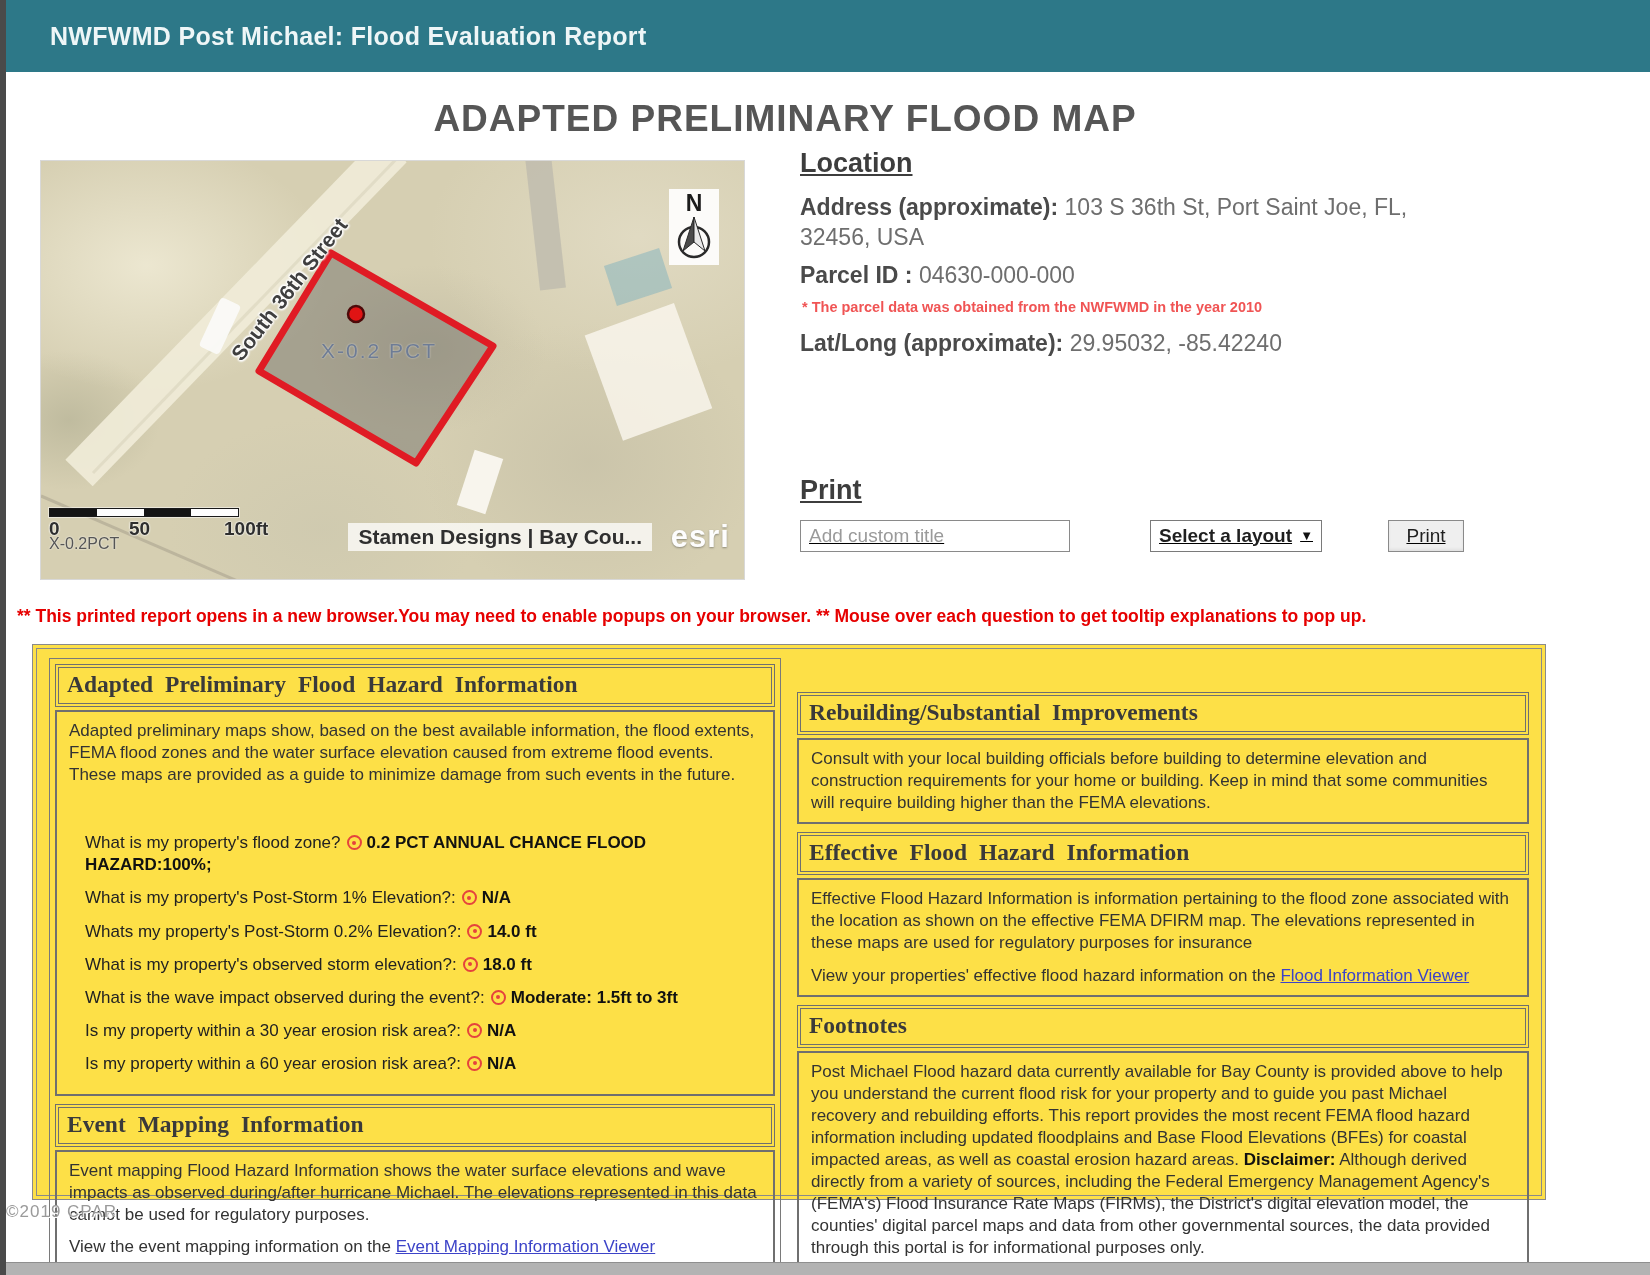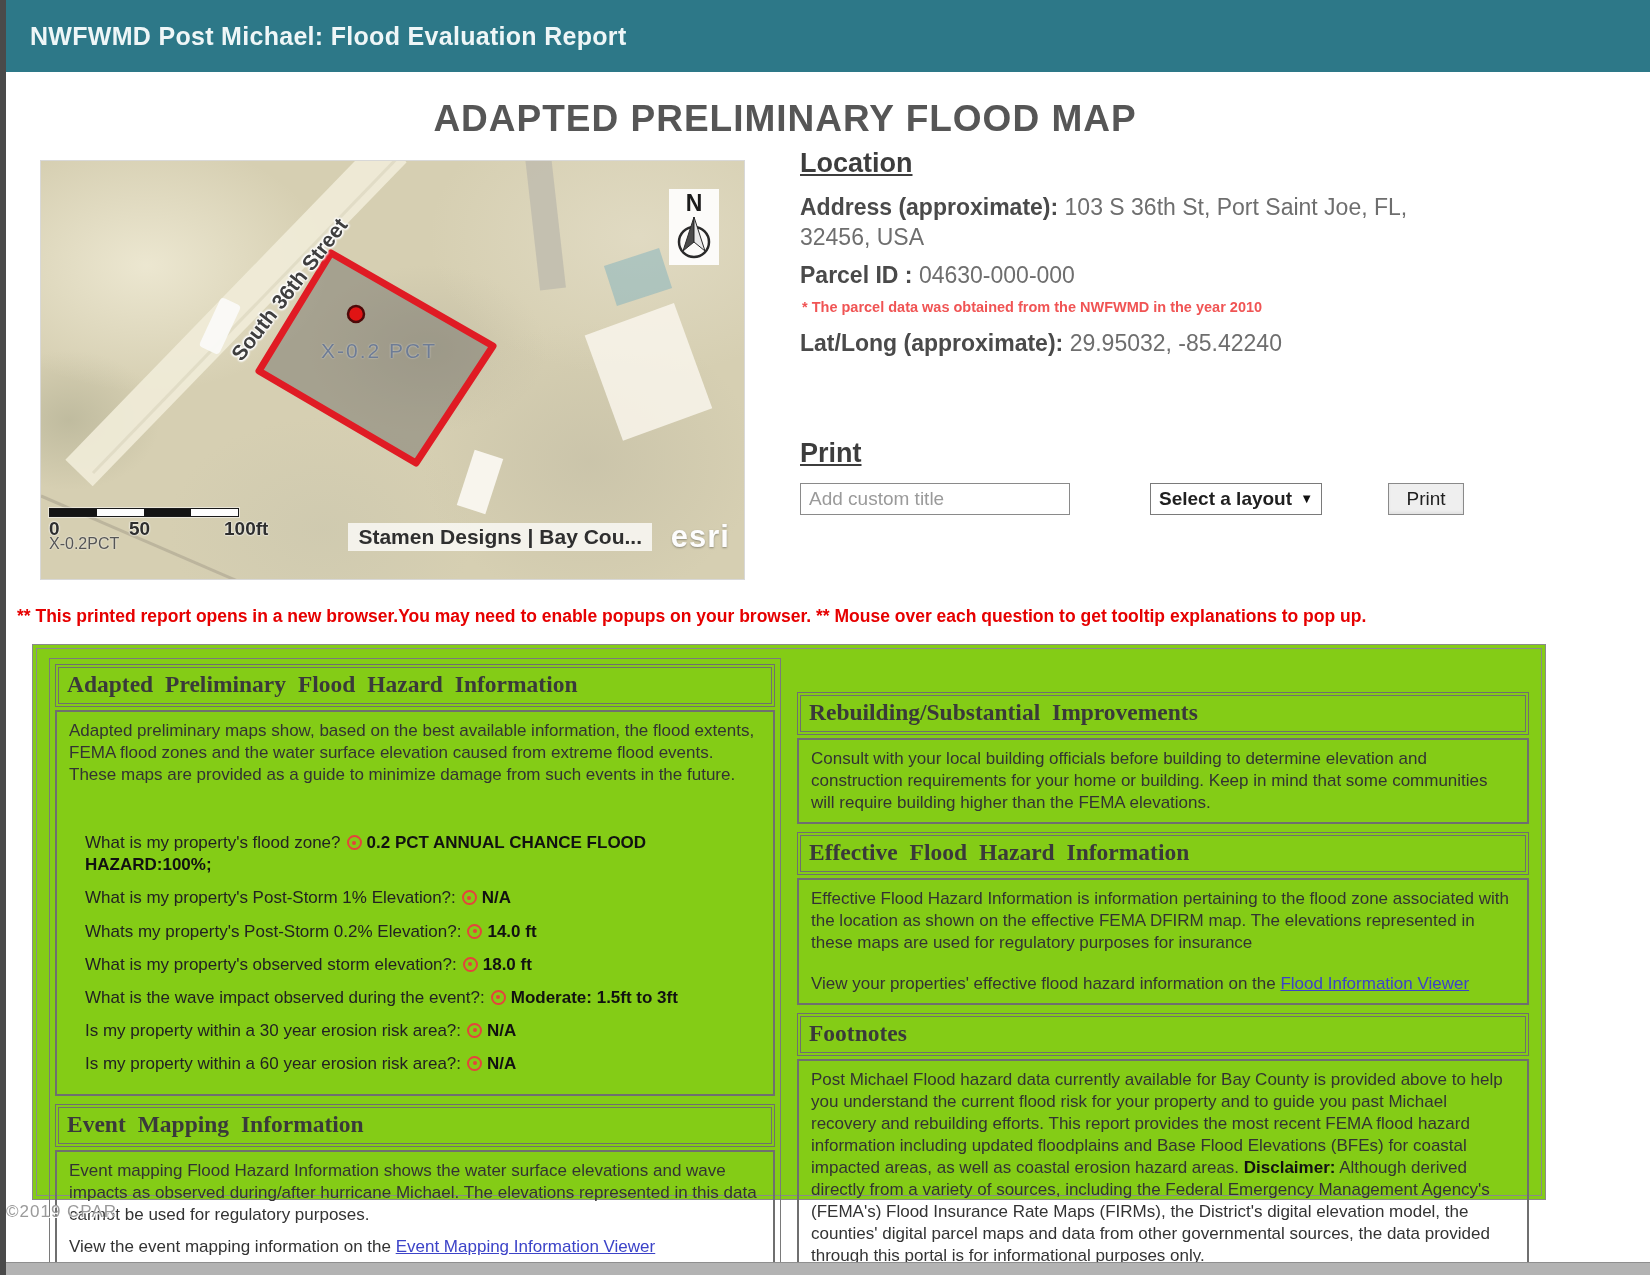--- a/index.html
+++ b/index.html
@@ -10,21 +10,21 @@
     background: #ffffff;
     font-family: "Liberation Sans", sans-serif;
     overflow: hidden;
     margin: 0 auto;
   }
   
   .edge-left { position:absolute; left:0; top:0; bottom:0; width:6px; background:#4a4a4a; z-index:50;}
   .edge-bottom { position:absolute; left:0; bottom:0; width:100%; height:13px; background:#b3b3b3; border-top:1px solid #8f8f8f; z-index:49;}
   .titlebar {
     position:absolute; left:0; top:0; width:100%; height:72px;
-    background:#2d7888; display:flex; align-items:center; z-index:40;
+    background:#2d7888; display:flex; align-items:center; z-index:40;padding-left:20px;
   }
   .titlebar .title { color:#eef6f7; font-size:25px; font-weight:bold; margin-left:30px; letter-spacing:.3px;}
   .close-btn {
     position:absolute; right:24px; top:18px; width:28px; height:26px;
     background:#4f93a3; color:#1c5663; font-size:20px; line-height:26px;
     text-align:center; cursor:pointer; font-weight:bold;
   }
   
   .page-heading {
     position:absolute; top:98px; left:25px; width:1520px;
@@ -81,21 +81,21 @@
   .esri-logo {
     position:absolute; right:14px; bottom:24px; color:#fdfdfd; font-size:31px; font-weight:bold;
     letter-spacing:1px; text-shadow:0 1px 2px rgba(90,90,80,.6);
   }
   
   .right-panel { position:absolute; left:800px; top:148px; width:680px; }
   .sec-heading { font-size:27px; font-weight:bold; color:#3d3d3d; text-decoration:underline; margin-bottom:14px;}
   .loc-line { font-size:23px; color:#6e6e6e; line-height:1.3; margin-bottom:8px;}
   .loc-line .lbl { font-weight:bold; color:#4a4a4a; }
   .parcel-note { font-size:14.5px; color:#f05454; font-weight:bold; margin:2px 0 14px 2px;}
-  .print-block { margin-top:79px; }
+  .print-block { margin-top:116px;text-decoration:underline; }
   .print-row { display:flex; align-items:center; }
   .custom-title-input {
     width:270px; height:32px; border:1px solid #8a8a8a; font-size:19px; color:#333;
     padding:0 8px; font-family:"Liberation Sans", sans-serif; background:#fff;
   }
   .custom-title-input::placeholder { color:#9a9a9a; }
   .layout-select {
     margin-left:80px; width:172px; height:32px; border:1px solid #7a7a7a; background:#fff;
     font-size:19px; font-weight:bold; color:#1f1f1f; display:flex; align-items:center;
     justify-content:space-between; padding:0 8px; cursor:pointer;
@@ -107,21 +107,21 @@
     box-shadow:inset 0 -2px 3px rgba(0,0,0,.06);
   }
   
   .warning {
     position:absolute; left:17px; top:606px; width:1560px;
     font-size:17.5px; font-weight:bold; color:#e60000;
   }
   
   .report-outer {
     position:absolute; left:32px; top:644px; width:1514px; height:556px;
-    border:1px solid #8a8a8a; padding:3px; background:#84cc16;
+    border:1px solid #8a8a8a; padding:3px; background:#fde047;
   }
   .report-inner { border:1px solid #8a8a8a; width:100%; height:100%; padding:9px 12px; display:flex; }
   .col-left { width:732px; border:1px solid #7a7a7a; padding:5px; align-self:flex-start; }
   .col-right { flex:1; margin-left:16px; margin-top:34px; }
   .hdr-box { border:1px solid #6f6f6f; padding:2px; margin-bottom:3px; }
   .hdr-box .hdr-in {
     border:1px solid #6f6f6f; padding:3px 8px 5px 8px;
     font-family:"Liberation Serif", serif; font-weight:bold; font-size:23.5px; color:#3a3a3a;
     word-spacing:6px;
   }
@@ -296,21 +296,21 @@
           <p>Consult with your local building officials before building to determine elevation and construction requirements for your home or building. Keep in mind that some communities will require building higher than the FEMA elevations.</p>
         </div>
 
         <div class="section-gap"></div>
 
         <div class="hdr-box">
           <div class="hdr-in">Effective Flood Hazard Information</div>
         </div>
         <div class="content-box">
           <p>Effective Flood Hazard Information is information pertaining to the flood zone associated with the location as shown on the effective FEMA DFIRM map. The elevations represented in these maps are used for regulatory purposes for insurance</p>
-          <p style="margin-top:18px;">
+          <p style="margin-top:10px;">
             <span>View your properties' effective flood hazard information on the </span><a class="report-link">Flood Information Viewer</a>
           </p>
         </div>
 
         <div class="section-gap"></div>
 
         <div class="hdr-box">
           <div class="hdr-in">Footnotes</div>
         </div>
         <div class="content-box">

